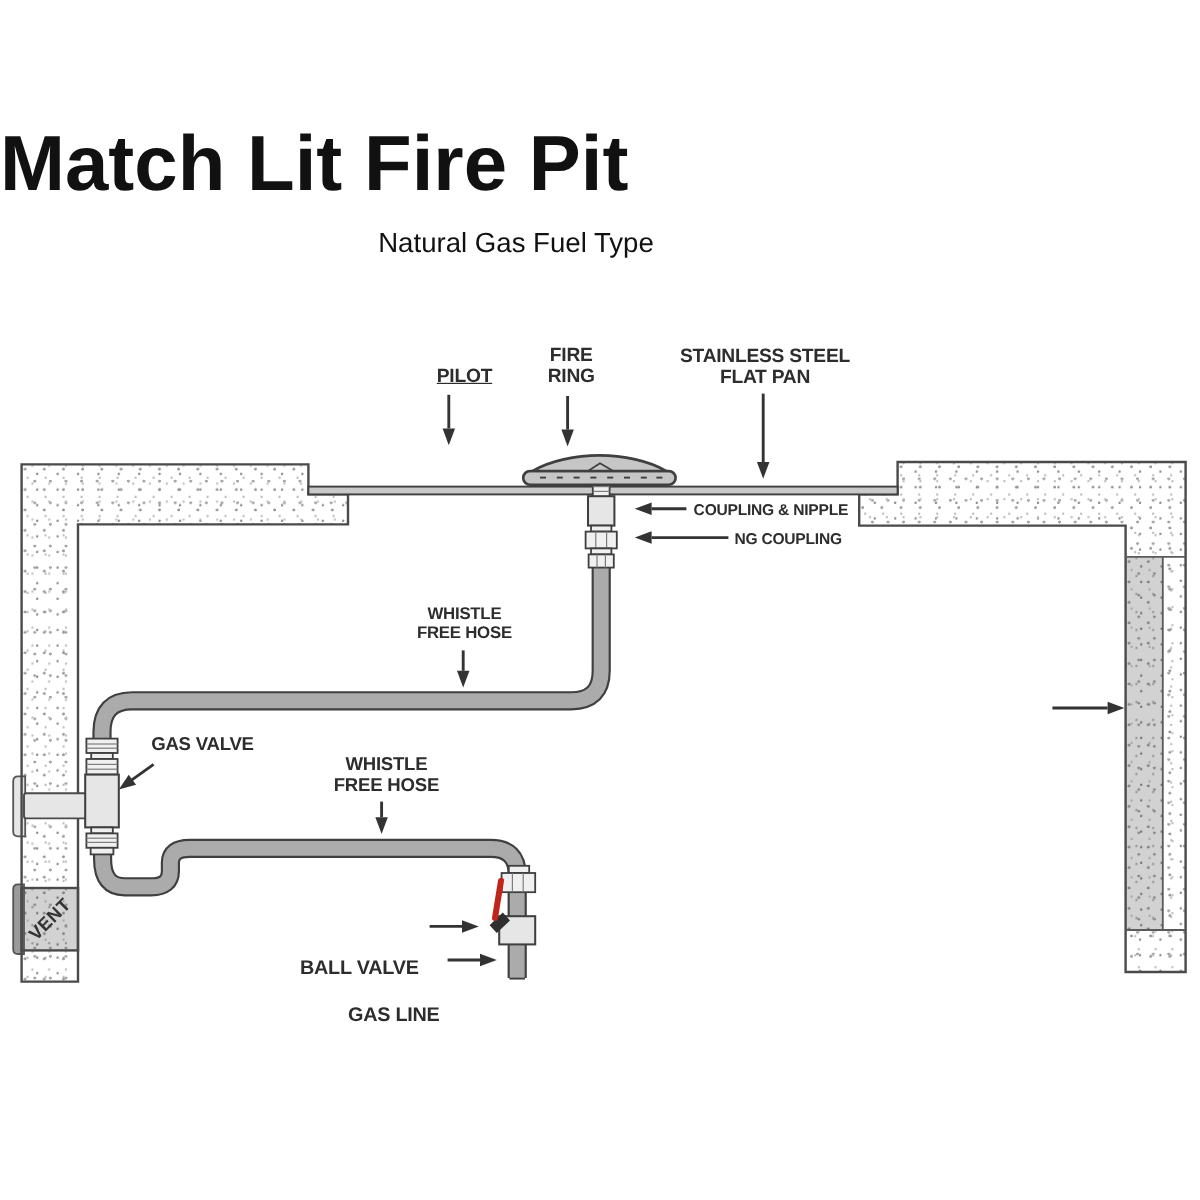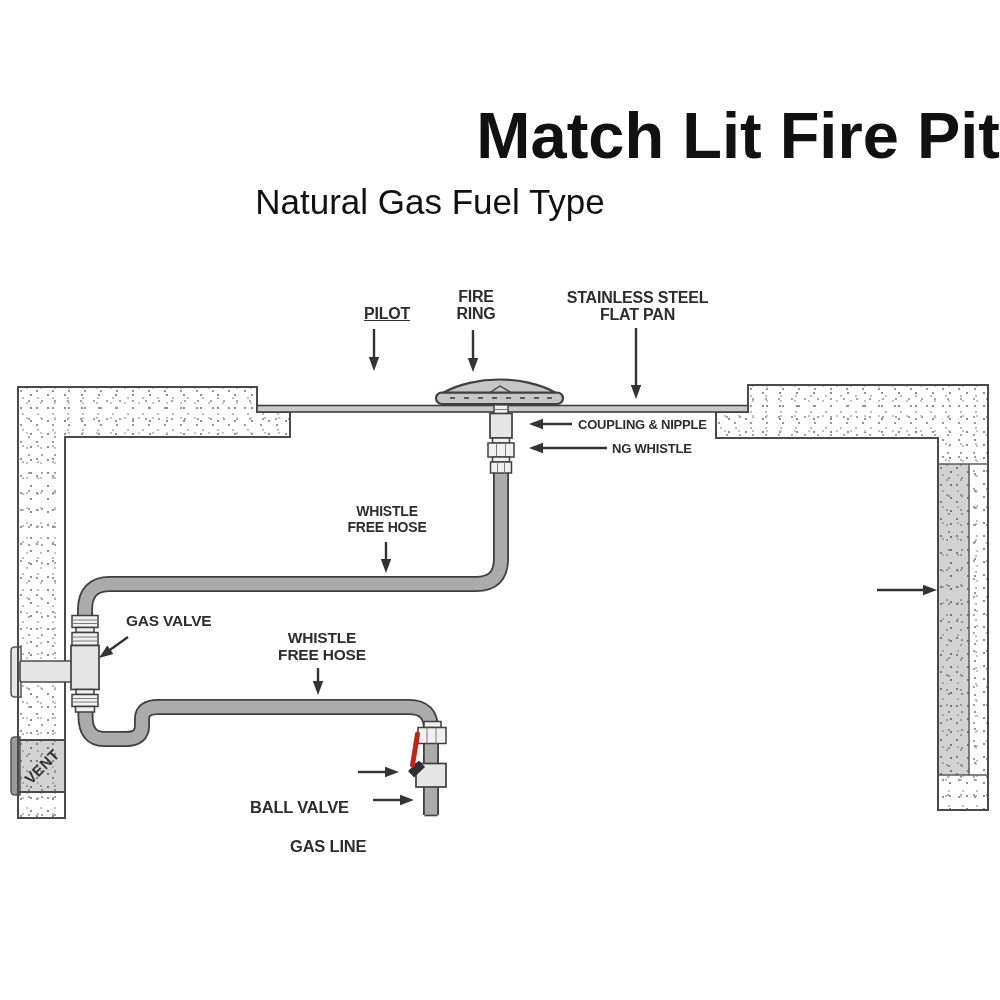--- a/index.html
+++ b/index.html
@@ -1,21 +1,21 @@
 <!DOCTYPE html>
 <html style="--outline: #3f3f3f; --wall_line: #4a4a4a; --tube: #ababab; --fitting: #f0f0f0; --fitting_mid: #e6e6e6; --ring_gray: #c6c6c6; --pan_gray: #c9c9c9; --tab_light: #e6e6e6; --tab_dark: #9b9b9b; --handle_red: #c0251c; --text: #2d2d2d; --arrow: #333333;"><head>
 <meta charset="utf-8">
 <style>
   html,body{margin:0;padding:0;background:#ffffff;}
   .stage{position:relative;width:1000px;height:1000px;background:#fff;overflow:hidden;
          font-family:"Liberation Sans",sans-serif;}
-  .title{position:absolute;left:0;top:103px;width:1000px;text-align:right;
+  .title{position:absolute;left:0;top:103px;width:1000px;text-align:left;
          font-size:65px;line-height:65px;font-weight:700;color:#111;letter-spacing:0;}
   .subtitle{position:absolute;left:0;top:186px;width:860px;text-align:center;
-         font-size:35px;line-height:32px;font-weight:400;color:#111;}
+         font-size:23px;line-height:32px;font-weight:400;color:#111;}
   
   .stipple{position:absolute;background-color:#ffffff;
     background-image:
       radial-gradient(circle at 3px 4px,  #969696 1px,  rgba(0,0,0,0) 1.4px),
       radial-gradient(circle at 9px 1px,  #c4c4c4 .9px, rgba(0,0,0,0) 1.3px),
       radial-gradient(circle at 13px 8px, #8d8d8d .9px, rgba(0,0,0,0) 1.3px),
       radial-gradient(circle at 5px 11px, #bcbcbc .8px, rgba(0,0,0,0) 1.2px),
       radial-gradient(circle at 11px 14px,#a3a3a3 1px,  rgba(0,0,0,0) 1.4px);
     background-size:16px 17px,14px 15px,17px 13px,15px 16px,13px 18px;}
   .stipple-gray{position:absolute;background-color:#d2d2d2;
@@ -209,21 +209,21 @@
   <div class="lbl" id="lbl-pilot">PILOT</div>
   <div class="lbl lbl2" id="lbl-fire-ring">
     <span>FIRE</span>
     <span>RING</span>
   </div>
   <div class="lbl lbl2" id="lbl-flat-pan">
     <span>STAINLESS STEEL</span>
     <span>FLAT PAN</span>
   </div>
   <div class="lbl" id="lbl-coupling">COUPLING &amp; NIPPLE</div>
-  <div class="lbl" id="lbl-ng">NG WHISTLE</div>
+  <div class="lbl" id="lbl-ng">NG COUPLING</div>
   <div class="lbl lbl2" id="lbl-wfh-top">
     <span>WHISTLE</span>
     <span>FREE HOSE</span>
   </div>
   <div class="lbl lbl2" id="lbl-wfh-bottom">
     <span>WHISTLE</span>
     <span>FREE HOSE</span>
   </div>
   <div class="lbl" id="lbl-gas-valve">GAS VALVE</div>
   <div class="lbl" id="lbl-ball-valve">BALL VALVE</div>

